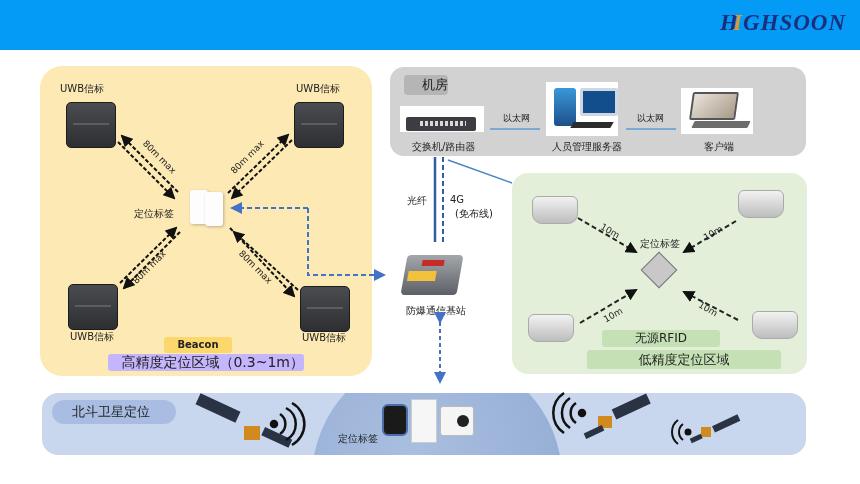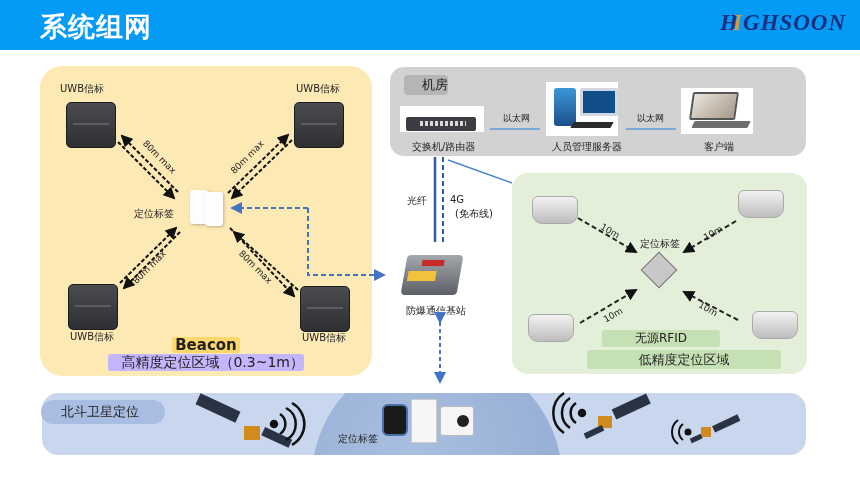--- a/index.html
+++ b/index.html
@@ -18,21 +18,21 @@
   .zone-sat { left: 42px; top: 393px; width: 764px; height: 62px; background: #c9d7ee; border-radius: 16px; overflow: hidden; }
   .globe { position: absolute; left: 270px; top: -40px; width: 250px; height: 250px; border-radius: 50%; background: radial-gradient(circle at 40% 40%, #a9bfe0, #90a9d2); }
 
   .lbl { position: absolute; font-size: 10px; color: #222; white-space: nowrap; }
   .lbl-sm { font-size: 9px; }
 
   .beacon-dev { position: absolute; width: 50px; height: 46px; background: linear-gradient(#4a4c50,#2d2f33); border-radius: 5px; border: 1px solid #1b1c1e; }
   .beacon-dev::after { content:""; position:absolute; left:6px; right:6px; top:20px; height:2px; background:#5b5d62; }
   .tag-card { position:absolute; width:18px; height:34px; background:#fdfdfd; border-radius:3px; box-shadow: 1px 1px 3px rgba(0,0,0,.25); }
 
-  .badge-beacon { position:absolute; left:172px; top:337px; width:68px; height:16px; background:#fcd76b; border-radius:3px; font-weight:bold; font-size:15px; text-align:center; line-height:16px; }
+  .badge-beacon { position:absolute; left:164px; top:337px; width:68px; height:16px; background:#fcd76b; border-radius:3px; font-weight:bold; font-size:10px; text-align:center; line-height:16px; }
   .badge-zone1 { position:absolute; left:108px; top:354px; width:196px; height:17px; background:#c4b5fd; border-radius:3px; font-size:14px; text-align:right; line-height:17px; }
 
   .room-title { position:absolute; left:404px; top:75px; width:44px; height:20px; background:#b5b5b5; border-radius:4px; font-size:13px; text-align:right; line-height:20px; }
   .img-box { position:absolute; background:#fff; }
   .switch { position:absolute; left:6px; top:11px; width:70px; height:14px; background:#3b3d42; border-radius:2px; }
   .switch::after{content:"";position:absolute;left:14px;right:10px;top:4px;height:5px;background:repeating-linear-gradient(90deg,#d9d9d9 0 3px,#3b3d42 3px 5px);}
   .pc-tower { position:absolute; left:8px; top:6px; width:22px; height:38px; background:linear-gradient(#3a97d8,#1e4f8c); border-radius:3px; }
   .pc-monitor { position:absolute; left:34px; top:6px; width:38px; height:28px; background:#134e8c; border:3px solid #cfd7e3; border-radius:2px; }
   .pc-kbd { position:absolute; left:26px; top:40px; width:40px; height:6px; background:#2c2c2c; transform:skewX(-30deg); }
   .laptop-screen { position:absolute; left:10px; top:4px; width:46px; height:28px; background:linear-gradient(135deg,#e9e4dc,#a89a88); border:2px solid #555; border-radius:2px; transform: skewX(-8deg); }
@@ -40,34 +40,33 @@
 
   .rfid-reader { position:absolute; width:46px; height:28px; background:linear-gradient(#f2f2f2,#bdbdbd); border-radius:6px 6px 10px 10px; border:1px solid #aaa; }
   .rfid-tag { position:absolute; left:646px; top:257px; width:26px; height:26px; background:#c8c8c8; border:1px solid #777; transform: rotate(45deg); }
   .badge-rfid1 { position:absolute; left:602px; top:330px; width:118px; height:17px; background:#c5e0b4; border-radius:3px; font-size:12px; text-align:center; line-height:17px; }
   .badge-rfid2 { position:absolute; left:587px; top:350px; width:194px; height:19px; background:#c5e0b4; border-radius:3px; font-size:13px; text-align:center; line-height:19px; }
 
   .bs { position:absolute; left:404px; top:255px; width:56px; height:40px; background:linear-gradient(#a4a8ad,#5c6066); border-radius:4px; transform: skewX(-10deg); }
   .bs::before { content:""; position:absolute; left:16px; top:5px; width:22px; height:6px; background:#c82a2a; }
   .bs::after { content:""; position:absolute; left:4px; top:16px; width:28px; height:10px; background:#f3c23c; }
 
-  .sat-title { position:absolute; left:41px; top:400px; width:124px; height:24px; background:#a9bde3; border-radius:12px; font-size:13px; line-height:24px; padding-left:20px; }
+  .sat-title { position:absolute; left:52px; top:400px; width:124px; height:24px; background:#a9bde3; border-radius:12px; font-size:13px; line-height:24px; padding-left:20px; }
 
   .device-watch { position:absolute; left:382px; top:404px; width:26px; height:32px; background:#1a1a1a; border-radius:6px; border:2px solid #4a6ea8; }
   .device-panel { position:absolute; left:411px; top:399px; width:26px; height:44px; background:#f6f6f6; border:1px solid #ccc; }
   .device-box { position:absolute; left:440px; top:406px; width:34px; height:30px; background:#f5f5f5; border-radius:3px; border:1px solid #bbb; }
   .device-box::after { content:""; position:absolute; right:4px; top:8px; width:12px; height:12px; border-radius:50%; background:#222; }
 
   svg.overlay { position:absolute; left:0; top:0; width:860px; height:484px; pointer-events:none; }
 </style>
 </head>
 <body>
 
 <div class="header">
-  <div class="title">系统组网</div>
   <div class="logo"><span>H</span><span class="accent">I</span><span>GHSOON</span></div>
 </div>
 
 <div class="abs zone-beacon"></div>
 <div class="lbl" style="left:60px;top:82px;">UWB信标</div>
 <div class="lbl" style="left:296px;top:82px;">UWB信标</div>
 <div class="lbl" style="left:70px;top:330px;">UWB信标</div>
 <div class="lbl" style="left:302px;top:331px;">UWB信标</div>
 <div class="beacon-dev" style="left:66px;top:102px;"></div>
 <div class="beacon-dev" style="left:294px;top:102px;"></div>

